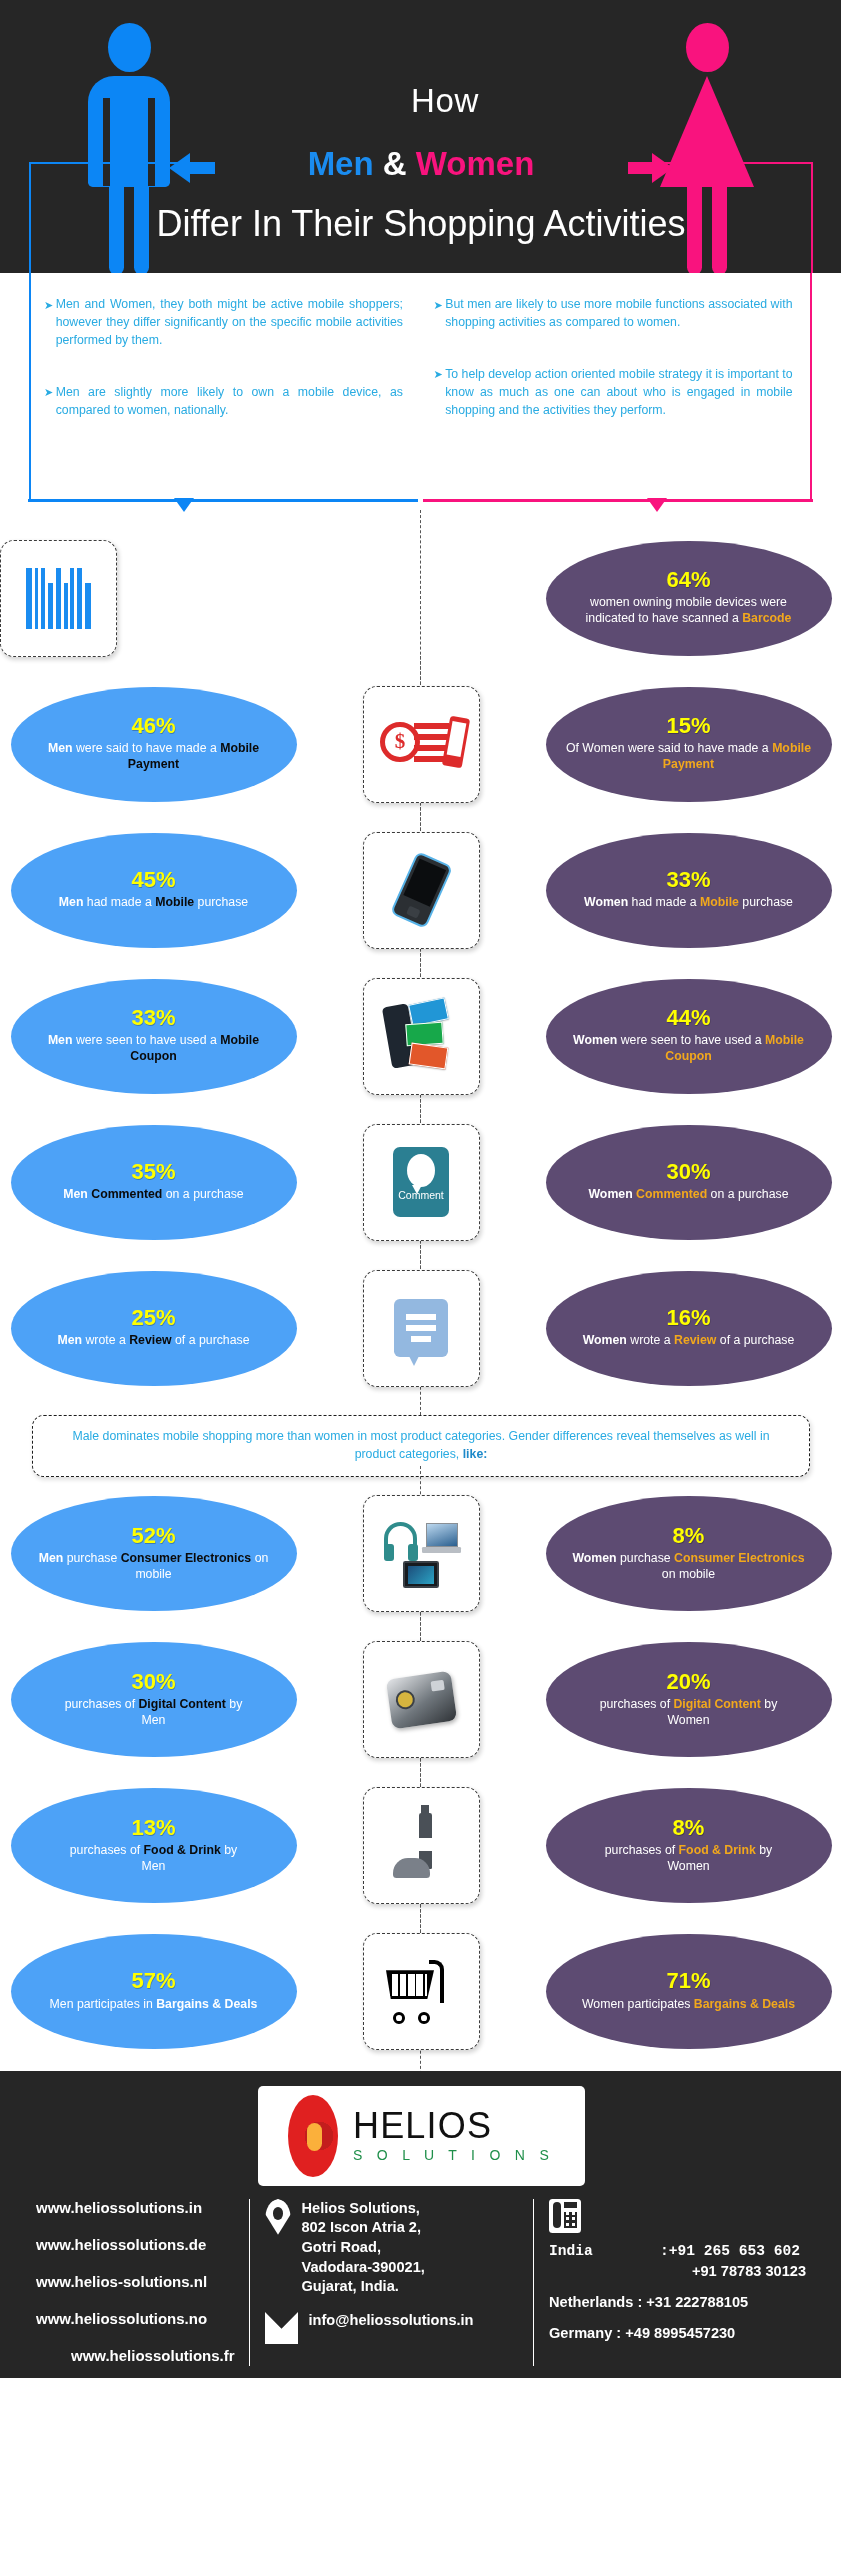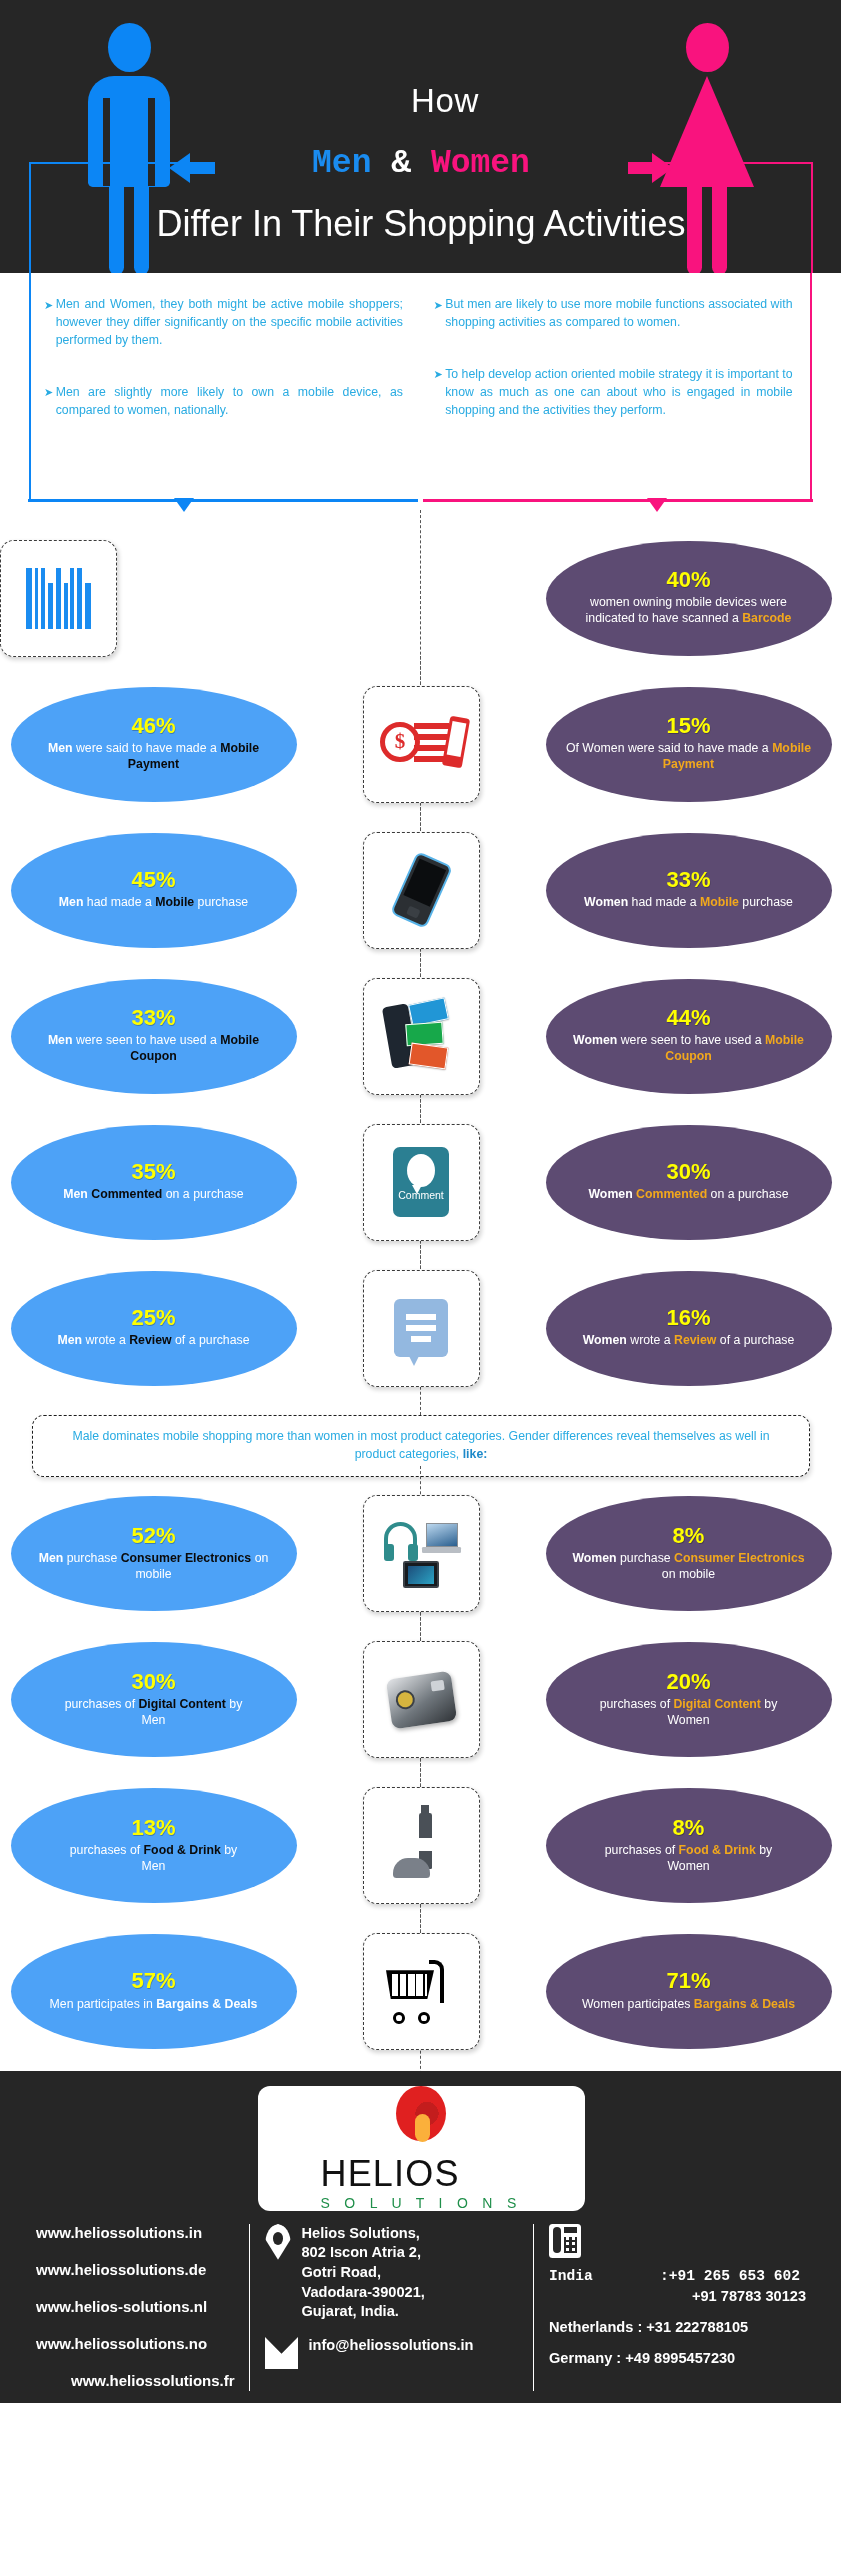--- a/index.html
+++ b/index.html
@@ -77,21 +77,20 @@
     font-weight: 400;
     letter-spacing: 0.6px;
     padding-left: 48px;
   }
   .mw-line {
     position: absolute; top: 145px; left: 0; width: 842px;
     text-align: center;
     font-size: 33px;
     font-weight: bold;
     white-space: nowrap;
-    font-family: Liberation Mono, monospace;
   }
   .mw-line .men   { color: #1a8cf0; }
   .mw-line .amp   { color: #ffffff; }
   .mw-line .women { color: #f9137e; }
   .arrow-l, .arrow-r {
     position: absolute; top: 153px; width: 0; height: 0;
   }
   .arrow-l {
     left: 169px;
     border-top: 15px solid transparent;
@@ -367,23 +366,23 @@
   .mid-banner b { color:#1d89c9; }
 
   
   .footer {
     width: 842px;
     background: #262626;
     padding: 15px 0 11.7px;
     position: relative;
   }
   .logo-card {
-    width: 327px; height: 125px; margin: 0 auto 13px;
-    background:#fff; border-radius:12px;
-    display:flex; align-items:center; justify-content:center; gap:15px;flex-direction:column;
+    width: 327px; height: 100px; margin: 0 auto 13px;
+    background:#fff; border-radius:5px;
+    display:flex; align-items:center; justify-content:center; gap:15px;
   }
   .logo-mark {
     width:50px; height:82px; border-radius:50%;
     background:radial-gradient(circle at 62% 50%, #c31d1d 0 28%, #e02020 28% 100%);
     position:relative;
   }
   .logo-mark::after{
     content:""; position:absolute; left:19px; top:28px; width:15px; height:28px;
     background:#fbb03b; border-radius:7.6px;
   }
@@ -495,21 +494,21 @@
           <i style="height: 61px; width: 3.5px;"></i>
           <i style="height: 46px; width: 5.3px;"></i>
           <i style="height: 61px; width: 5.3px;"></i>
           <i style="height: 46px; width: 3.5px;"></i>
           <i style="height: 61px; width: 3.5px;"></i>
           <i style="height: 61px; width: 5.3px;"></i>
           <i style="height: 46px; width: 5.8px;"></i>
         </div>
       </div>
       <div class="oval female">
-        <div class="pct">40%</div>
+        <div class="pct">64%</div>
         <div class="cap"><span>women owning mobile devices were indicated to have scanned a </span><b class="hi-w">Barcode</b></div>
       </div>
     </div>
     <div class="row">
       <div class="connector" style="top: -15px; height: 175px;"></div>
       <div class="oval male">
         <div class="pct">46%</div>
         <div class="cap"><b class="plain">Men</b><span> were said to have made a </span><b class="hi-m">Mobile Payment</b></div>
       </div>
       <div class="icon-card">

